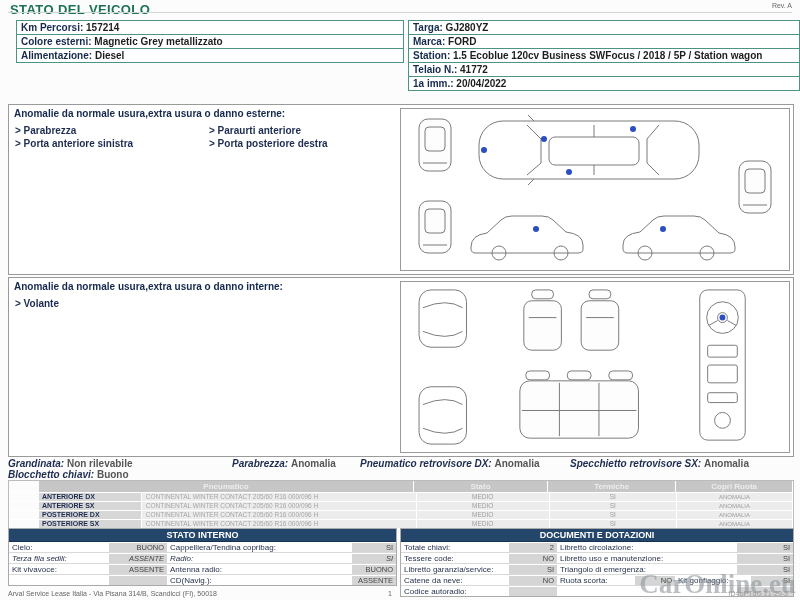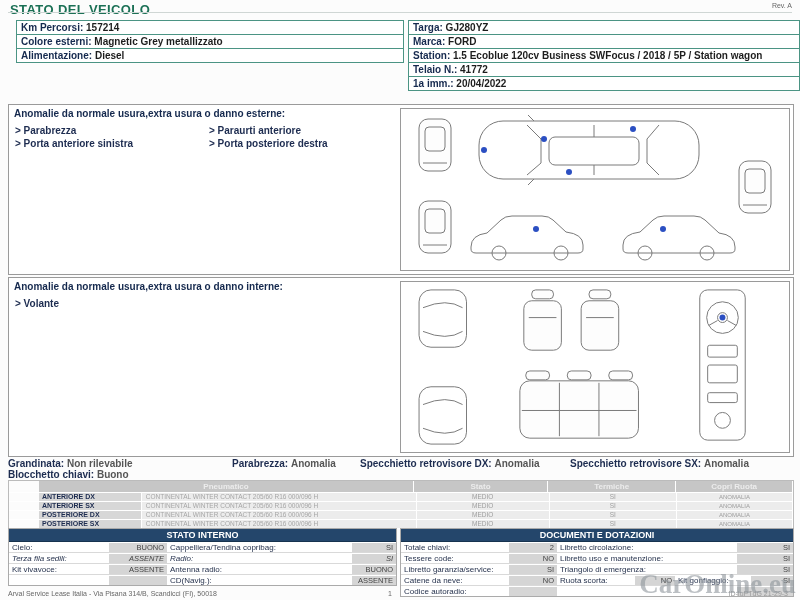--- a/index.html
+++ b/index.html
@@ -26,21 +26,21 @@
   .abox2{top:277px;height:178px;}
   .atitle{position:absolute;left:5px;top:3px;font-size:10px;font-weight:bold;color:#15294e;}
   .alist{position:absolute;top:19px;font-size:10px;color:#1d2c50;font-weight:bold;line-height:13px;}
   .alist.c1{left:6px;}
   .alist.c2{left:200px;}
   .diagbox{position:absolute;right:3px;top:3px;bottom:3px;width:388px;border:1px solid #9a9a9a;background:#fff;}
   .diagbox svg{display:block;}
 
   
   .sum{position:absolute;font-size:10px;white-space:nowrap;}
-  .sl{font-weight:bold;color:#1d2c50;}
+  .sl{font-weight:bold;color:#1d2c50;font-style:italic;}
   .sv{font-weight:bold;color:#555;}
 
   
   .tyres{position:absolute;left:8px;top:480px;width:784px;border:1px solid #bbb;border-bottom:none;}
   .trow{display:flex;border-bottom:1px solid #fff;padding-left:30px;}
   .tc{border-right:1px solid #fff;overflow:hidden;white-space:nowrap;}
   .thead .tc{background:#c6c6c6;color:#ececec;font-weight:bold;font-size:8px;
              text-align:center;line-height:11px;height:11px;}
   .c-pneu{width:391px;} .c-stato{width:139px;} .c-term{width:133px;} .c-copri{width:121px;}
   .c-pos{width:104px;background:#d7d7d7;color:#1d2c50;font-weight:bold;font-size:7px;
@@ -241,21 +241,21 @@
 
   <div class="sum" style="left:8px;top:458px;">
     <span class="sl">Grandinata:</span>
     <span class="sv">Non rilevabile</span>
   </div>
   <div class="sum" style="left:232px;top:458px;">
     <span class="sl">Parabrezza:</span>
     <span class="sv">Anomalia</span>
   </div>
   <div class="sum" style="left:360px;top:458px;">
-    <span class="sl">Specchietto retrovisore DX:</span>
+    <span class="sl">Pneumatico retrovisore DX:</span>
     <span class="sv">Anomalia</span>
   </div>
   <div class="sum" style="left:570px;top:458px;">
     <span class="sl">Specchietto retrovisore SX:</span>
     <span class="sv">Anomalia</span>
   </div>
   <div class="sum" style="left:8px;top:469px;">
     <span class="sl">Blocchetto chiavi:</span>
     <span class="sv">Buono</span>
   </div>

